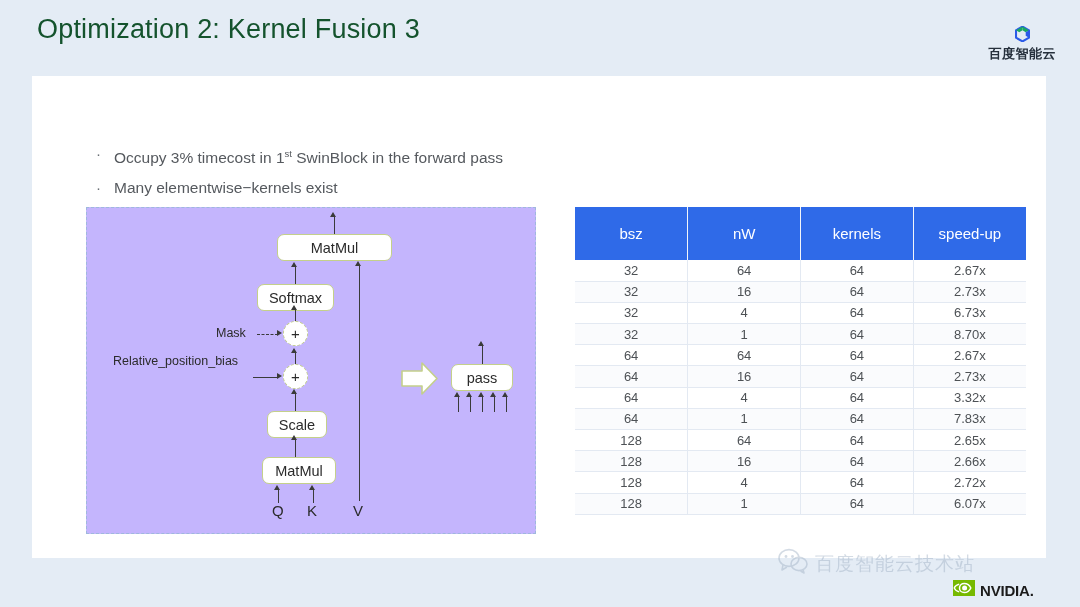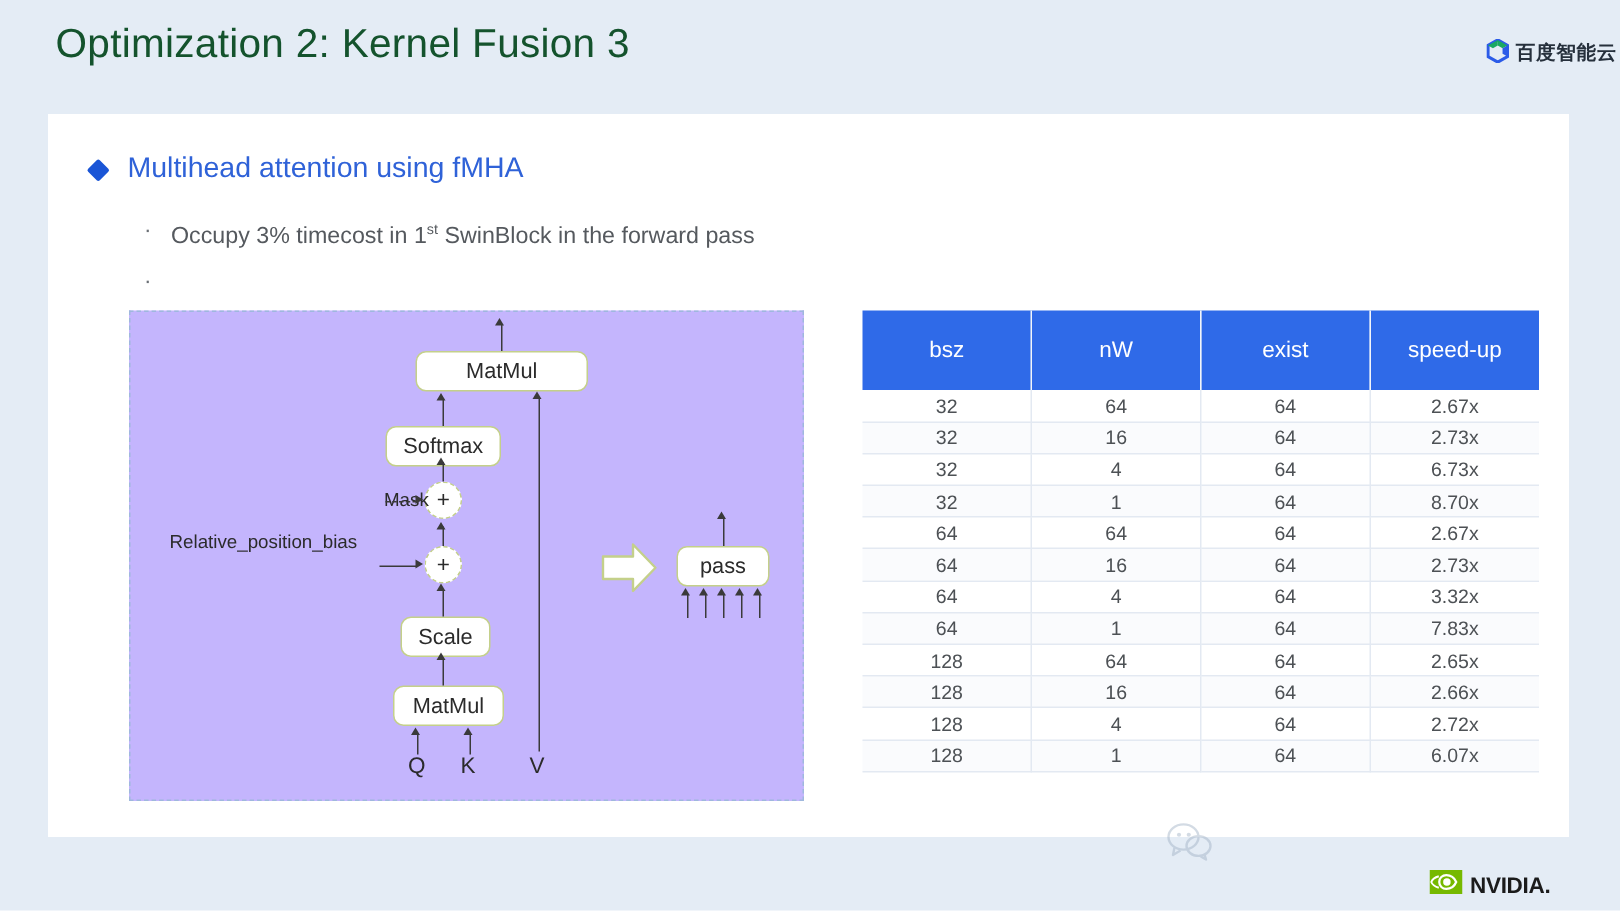--- a/index.html
+++ b/index.html
@@ -12,22 +12,22 @@
 
   
   #slide-title{
     position:absolute;left:37px;top:14px;
     font-size:27px;color:#14532d;font-weight:400;
     letter-spacing:.2px;white-space:nowrap;
   }
 
   
   #brand-logo{
-    position:absolute;right:2px;top:26px;
-    display:flex;align-items:center;gap:5px;
+    position:absolute;right:24px;top:26px;
+    display:flex;align-items:center;gap:5px;flex-direction:column;
   }
   #brand-logo .mark{
     width:15px;height:16px;position:relative;flex:0 0 auto;
   }
   #brand-logo .mark svg{display:block;}
   #brand-logo .word{
     font-size:13px;color:#26303c;font-weight:700;
     letter-spacing:.5px;line-height:1;
   }
 
@@ -176,32 +176,29 @@
       <path d="M7.5 0.6 L14 4.3 L10.7 6.2 L7.5 4.3 Z" fill="#1aa862"></path>
       <path d="M14 4.3 L14 11.7 L10.7 9.8 L10.7 6.2 Z" fill="#2b5be8"></path>
       <path d="M7.5 0.6 L1 4.3 L4.3 6.2 L7.5 4.3 Z" fill="#1aa862"></path>
     </svg>
   </span>
   <span class="word">百度智能云</span>
 </div>
 
 <div id="content-card">
 
-  <div id="section-heading">
-    <span class="diamond"></span>
-    <span class="htext">Multihead attention using fMHA</span>
-  </div>
 
   <div id="bullet-list">
     <div class="bullet-row">
       <span class="dot">·</span>
       <span class="btext"><span>Occupy 3% timecost in 1</span><sup>st</sup><span> SwinBlock in the forward pass</span></span>
     </div>
     <div class="bullet-row">
       <span class="dot">·</span>
+      <span class="btext"><span>Many elementwise−kernels exist</span></span>
     </div>
   </div>
 
   <div id="diagram-panel">
 
     <div class="vline" style="left:247px;top:8px;height:30px;"></div>
     <div class="arrowhead" style="left:243.4px;top:4px;"></div>
 
     <div class="node-box" style="left:190px;top:26px;width:115px;height:27px;">MatMul</div>
 
@@ -209,21 +206,21 @@
 
     <div class="vline" style="left:208px;top:58px;height:18px;"></div>
     <div class="arrowhead" style="left:204.4px;top:54px;"></div>
 
     <div class="vline" style="left:272px;top:57px;height:236px;"></div>
     <div class="arrowhead" style="left:268.4px;top:53px;"></div>
 
     <div class="node-circle" style="left:196px;top:113px;">+</div>
     <div class="vline" style="left:208px;top:100px;height:13px;"></div>
     <div class="arrowhead" style="left:204.4px;top:97px;"></div>
-    <div class="side-label" style="left:129px;top:118px;margin-left:40px;">Mask</div>
+    <div class="side-label" style="left:129px;top:118px;">Mask</div>
     <div class="hline dashed" style="left:170px;top:126px;width:21px;"></div>
     <div class="arrowhead right" style="left:190px;top:122.4px;"></div>
 
     <div class="node-circle" style="left:196px;top:156px;">+</div>
     <div class="vline" style="left:208px;top:143px;height:13px;"></div>
     <div class="arrowhead" style="left:204.4px;top:140px;"></div>
     <div class="side-label" style="left:26px;top:146px;">Relative_position_bias</div>
     <div class="hline" style="left:166px;top:169px;width:25px;"></div>
     <div class="arrowhead right" style="left:190px;top:165.4px;"></div>
 
@@ -272,21 +269,21 @@
     <colgroup>
         <col>
         <col>
         <col>
         <col>
       </colgroup>
     <thead>
       <tr>
         <th>bsz</th>
         <th>nW</th>
-        <th>exist</th>
+        <th>kernels</th>
         <th>speed-up</th>
       </tr>
     </thead>
     <tbody>
       <tr>
           <td>32</td>
           <td>64</td>
           <td>64</td>
           <td>2.67x</td>
         </tr>
@@ -365,20 +362,21 @@
   <span class="wmark">
     <svg width="30" height="26" viewBox="0 0 30 26">
       <ellipse cx="11" cy="10" rx="10" ry="8.4" fill="none" stroke="#9fb0c4" stroke-width="1.6"></ellipse>
       <path d="M5 17 L4 22 L9 19" fill="none" stroke="#9fb0c4" stroke-width="1.6" stroke-linejoin="round"></path>
       <circle cx="8" cy="8.5" r="1.4" fill="#9fb0c4"></circle>
       <circle cx="14.5" cy="8.5" r="1.4" fill="#9fb0c4"></circle>
       <ellipse cx="21" cy="16" rx="8" ry="6.6" fill="none" stroke="#9fb0c4" stroke-width="1.6"></ellipse>
       <path d="M25 21.5 L26 25 L22.5 23" fill="none" stroke="#9fb0c4" stroke-width="1.6" stroke-linejoin="round"></path>
     </svg>
   </span>
+  <span class="wtext">百度智能云技术站</span>
 </div>
 
 <div id="nvidia-logo">
   <span class="nmark">
     <svg width="22" height="16" viewBox="0 0 22 16">
       <rect x="0" y="0" width="22" height="16" fill="#76b900"></rect>
       <path d="M6.5 8 C6.5 5.3 8.6 3.4 11.2 3.4 C14.2 3.4 16.6 5.2 17.8 8 C16.6 10.8 14.2 12.6 11.2 12.6 C8.6 12.6 6.5 10.7 6.5 8 Z" fill="none" stroke="#ffffff" stroke-width="1.5"></path>
       <ellipse cx="11.6" cy="8" rx="2.5" ry="2.5" fill="#ffffff"></ellipse>
       <path d="M6.2 4.2 C3.4 5 1.8 6.4 1.2 8 C1.8 9.6 3.4 11 6.2 11.8" fill="none" stroke="#ffffff" stroke-width="1.3"></path>
     </svg>

